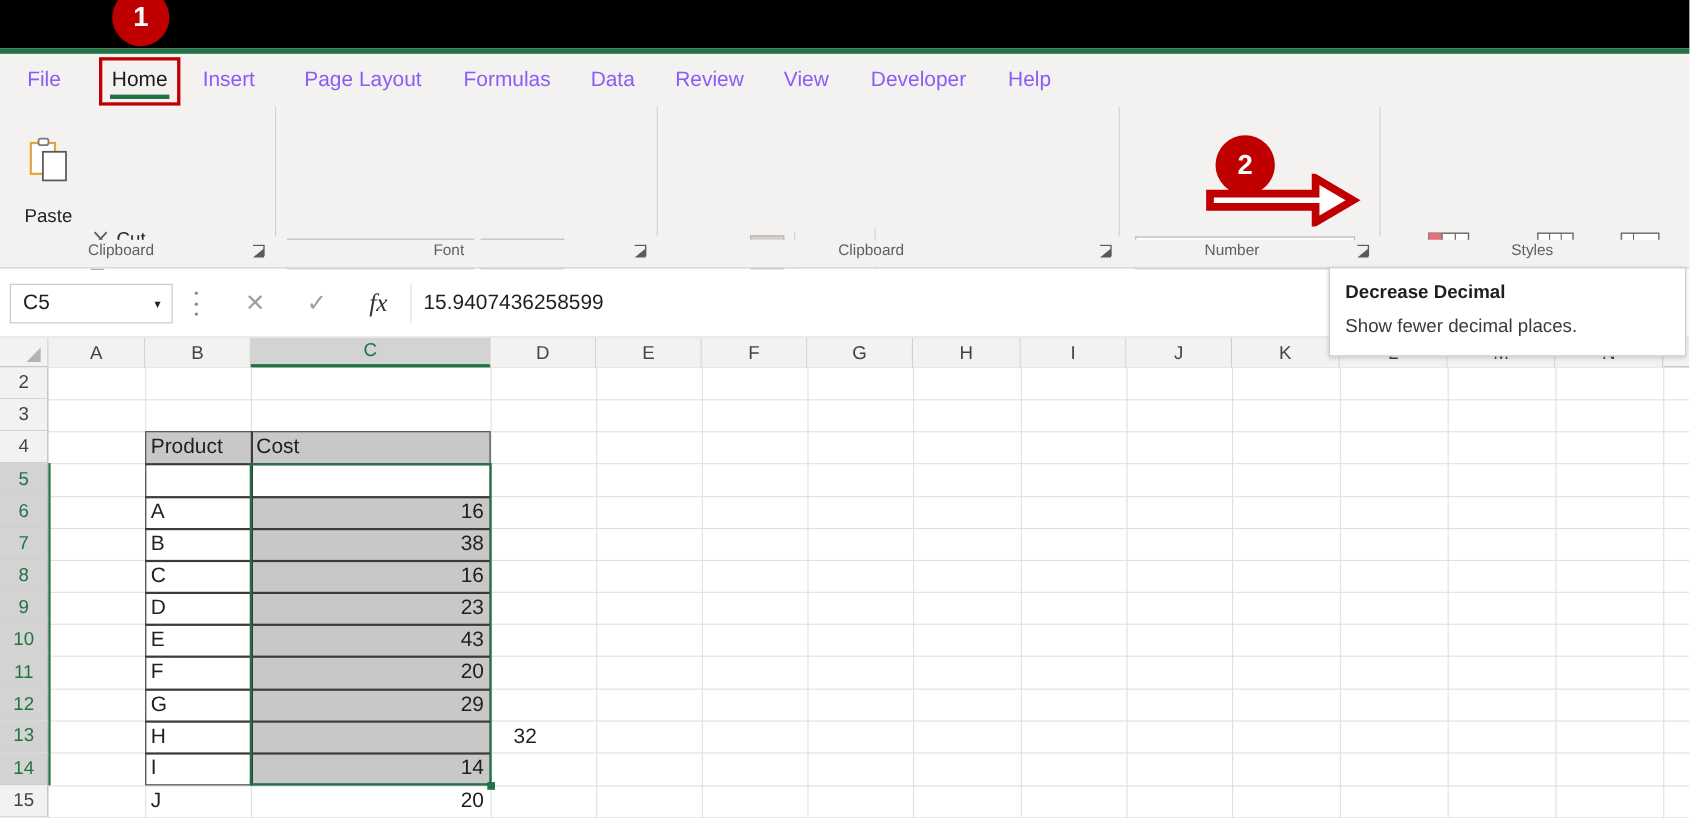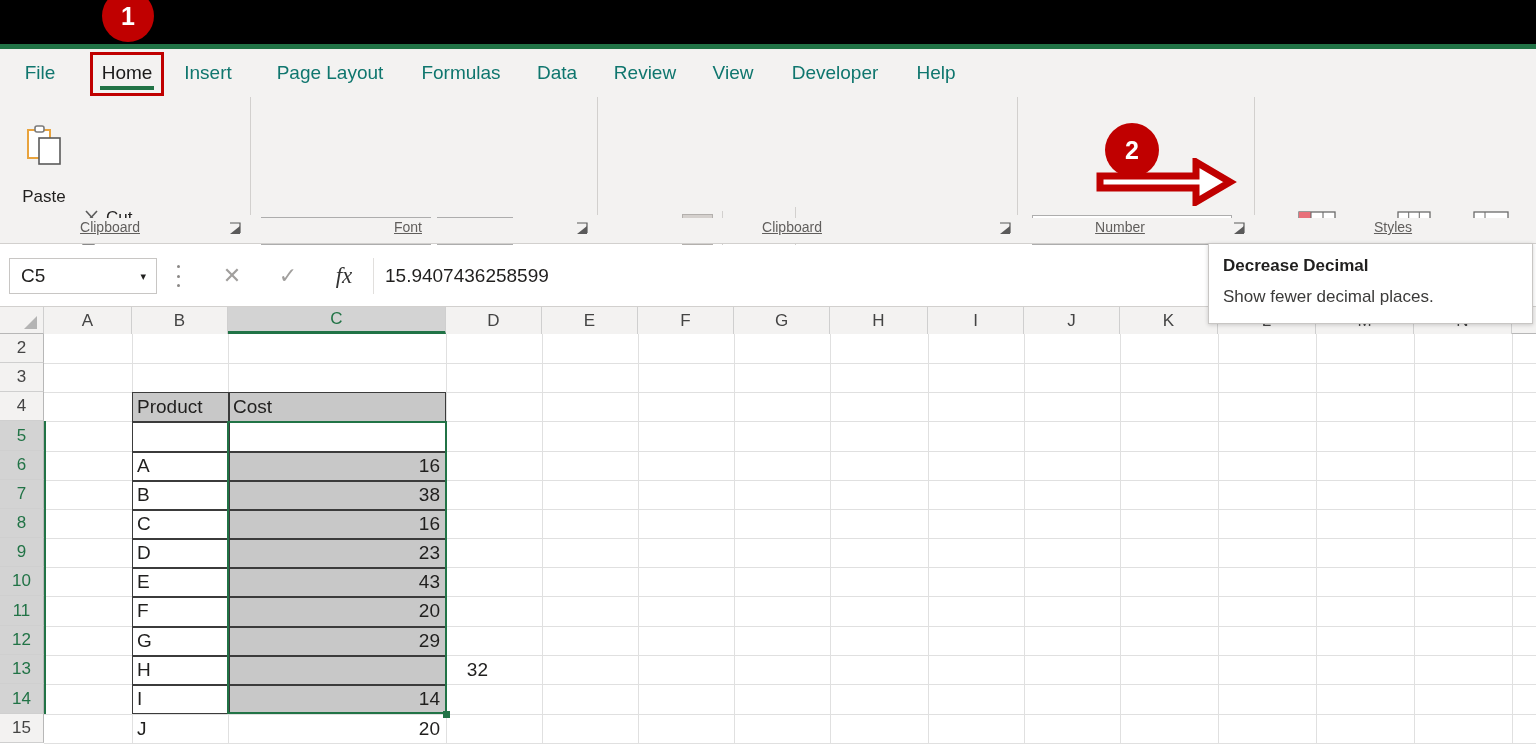--- a/index.html
+++ b/index.html
@@ -11,29 +11,29 @@
   }
   #app { position: relative; width: 1536px; height: 744px; }
 
   
   .topbar { position:absolute; left:0; top:0; width:1536px; height:44px; background:#000; }
   .greenrule { position:absolute; left:0; top:44px; width:1536px; height:5px; background:#217346; }
 
   
   .ribbon-tabs { position:absolute; left:0; top:49px; width:1536px; height:48px; background:#f3f2f1; }
   .tab { position:absolute; top:0; height:48px; display:flex; align-items:center; justify-content:center;
-         font-size:19px; color:#0f766e; padding:0 9px; white-space:nowrap; }
+         font-size:19px; color:#8b5cf6; padding:0 9px; white-space:nowrap; }
   .tab.active { color:#1a1a1a; font-weight:400; }
   .tab.active .tab-label { border-bottom:none; }
   .tab-underline { position:absolute; height:4px; background:#217346; bottom:7px; left:12px; right:12px; }
 
   .ribbon-body { position:absolute; left:0; top:97px; width:1536px; height:121px; background:#f3f2f1; }
   .ribbon-footer { position:absolute; left:0; top:218px; width:1536px; height:26px; background:#f3f2f1;
                    border-bottom:1px solid #d2d0ce; }
-  .grp-label { position:absolute; top:1px; font-size:14px; color:#605e5c; text-align:center;text-decoration:underline; }
+  .grp-label { position:absolute; top:1px; font-size:14px; color:#605e5c; text-align:center; }
   .grp-launcher { position:absolute; top:4px; width:14px; height:14px; }
   .grp-sep { position:absolute; top:104px; width:1px; height:108px; background:#d2d0ce; }
 
   .rbtn { position:absolute; display:flex; align-items:center; font-size:17px; color:#201f1e;
           white-space:nowrap; }
   .rbtn-lbl { margin-left:5px; }
   .chev { font-size:12px; color:#3b3a39; }
 
   
   .combo { position:absolute; background:#fff; border:1px solid #adadad; display:flex;

